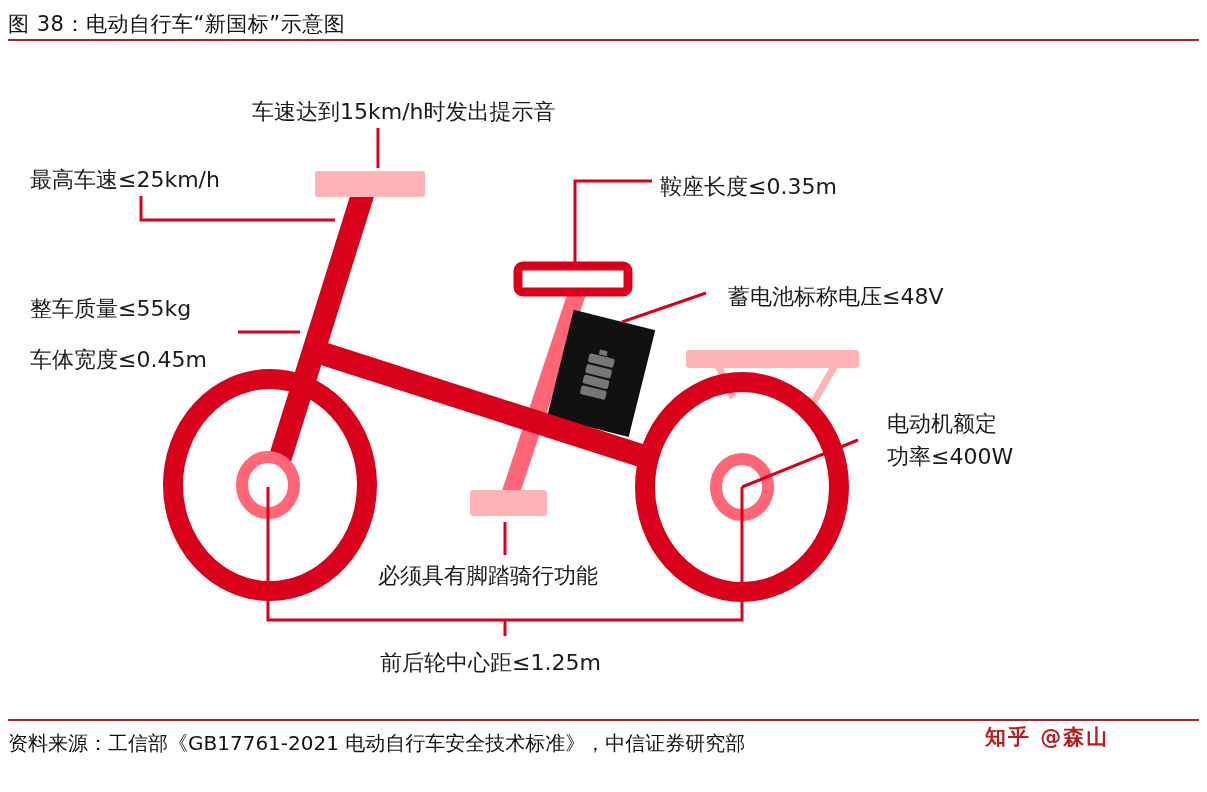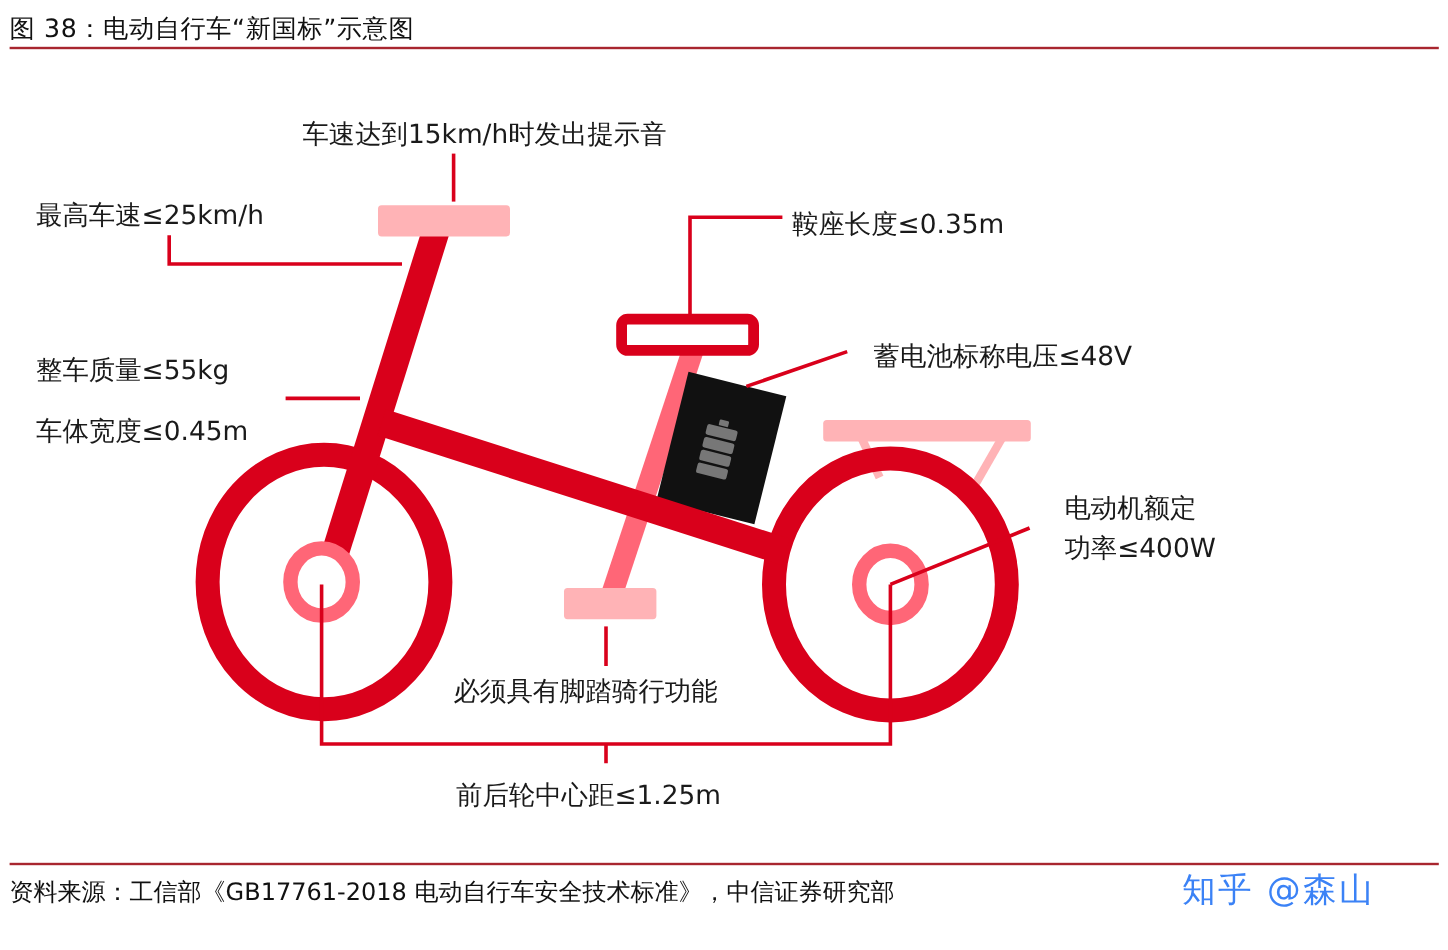--- a/index.html
+++ b/index.html
@@ -1,20 +1,20 @@
 <!DOCTYPE html>
 <html><head>
 <meta charset="utf-8">
 <style>
   html,body{margin:0;padding:0;background:#fff;}
   body{width:1207px;height:792px;position:relative;overflow:hidden;font-family:"DejaVu Sans","Liberation Sans",sans-serif;color:#111;}
   .title{position:absolute;left:8px;top:10px;font-size:21px;letter-spacing:0.5px;}
   .rule{position:absolute;left:8px;right:8px;height:2px;background:#a8262f;}
   .source{position:absolute;left:8px;top:730px;font-size:20px;}
-  .watermark{position:absolute;left:985px;top:723px;font-size:28px;color:#3b82f6;letter-spacing:2px;}
+  .watermark{position:absolute;left:985px;top:723px;font-size:21px;color:#b91c1c;letter-spacing:2px;font-weight:bold;}
   svg{position:absolute;left:0;top:0;}
   .lbl{font-family:"DejaVu Sans","Liberation Sans",sans-serif;font-size:22px;fill:#1a1a1a;}
 </style>
 </head>
 <body>
 
 <div class="title">图 38：电动自行车“新国标”示意图</div>
 <div class="rule" style="top:39px;"></div>
 
 <svg width="1207" height="792" viewBox="0 0 1207 792">
@@ -78,14 +78,14 @@
   <text class="lbl" x="728" y="304">蓄电池标称电压≤48V</text>
   <text class="lbl" x="30" y="316">整车质量≤55kg</text>
   <text class="lbl" x="30" y="367">车体宽度≤0.45m</text>
   <text class="lbl" x="887" y="431">电动机额定</text>
   <text class="lbl" x="887" y="464">功率≤400W</text>
   <text class="lbl" x="378" y="583">必须具有脚踏骑行功能</text>
   <text class="lbl" x="380" y="670">前后轮中心距≤1.25m</text>
 </svg>
 
 <div class="rule" style="top:719px;"></div>
-<div class="source">资料来源：工信部《GB17761-2018 电动自行车安全技术标准》，中信证券研究部</div>
+<div class="source">资料来源：工信部《GB17761-2021 电动自行车安全技术标准》，中信证券研究部</div>
 <div class="watermark">知乎 @森山</div>
 
 </body></html>

